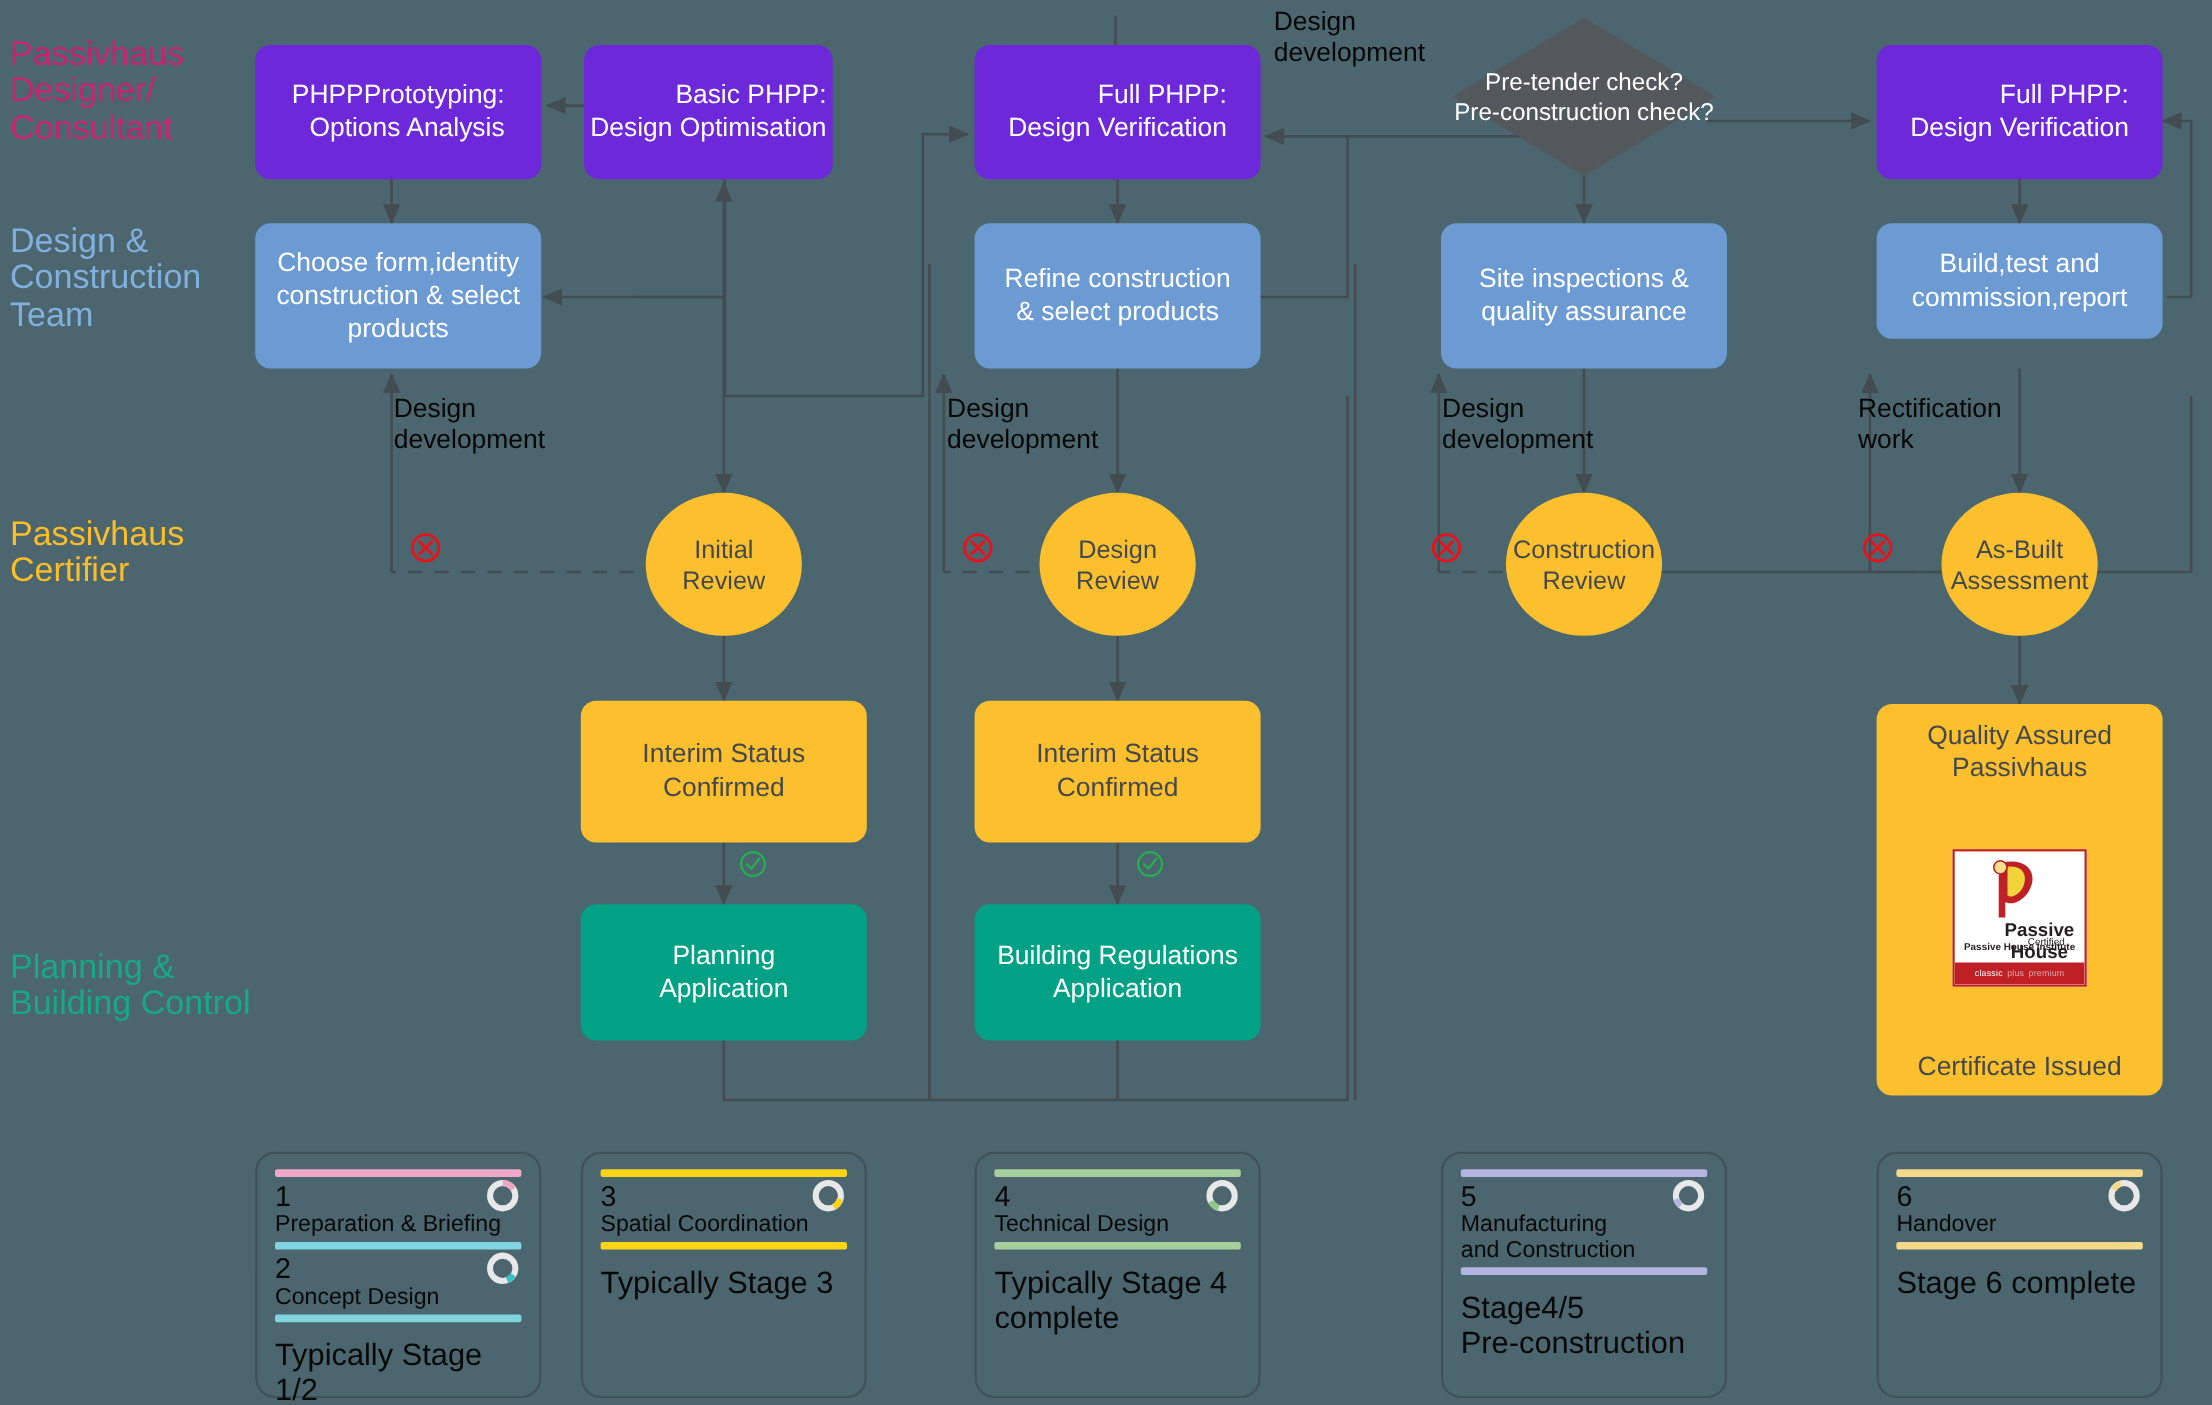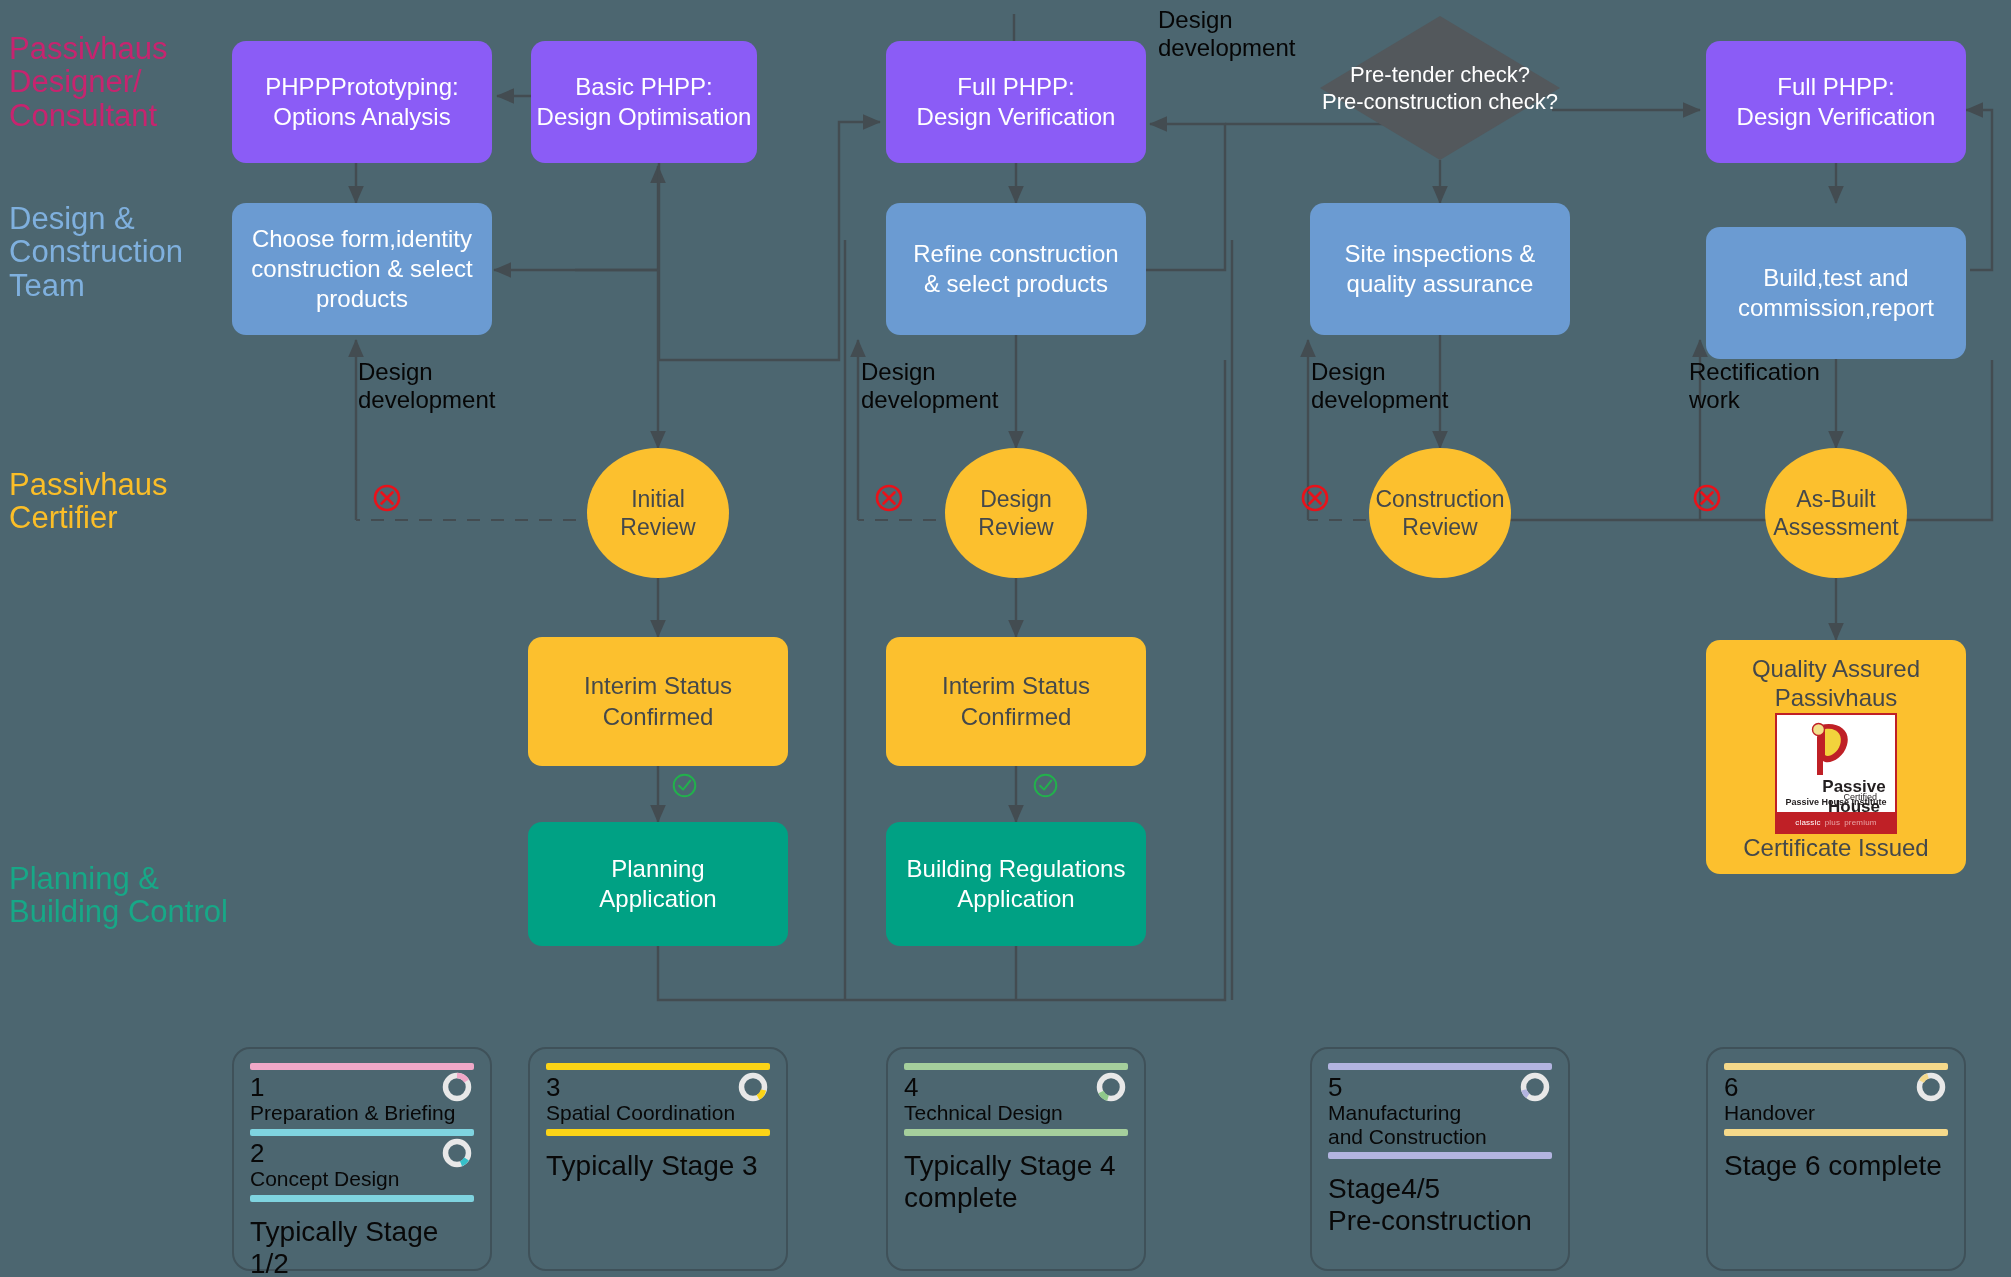--- a/index.html
+++ b/index.html
@@ -13,21 +13,21 @@
   .lane.magenta{color:#c7246f;}
   .lane.blue{color:#7fb0de;}
   .lane.amber{color:#fbbe28;}
   .lane.teal{color:#17a887;}
 
   
   .node{position:absolute;display:flex;align-items:center;justify-content:center;
         text-align:center;box-sizing:border-box;}
   .box{border-radius:14px;}
   .box .lbl{font-size:24px;line-height:1.26;white-space:pre-line;}
-  .magenta-box{background:#8b5cf6;color:#ffffff;}
+  .magenta-box{background:#6d28d9;color:#ffffff;text-align:right;}
   .blue-box{background:#6b9bd2;color:#ffffff;}
   .amber-box{background:#fcc02e;color:#44484b;}
   .teal-box{background:#00a184;color:#ffffff;}
   .circle{background:#fcc02e;color:#44484b;border-radius:50%;}
   .circle .lbl{font-size:23px;line-height:1.22;white-space:pre-line;}
 
   .diamond{position:absolute;}
   .diamond .dlabel{position:absolute;inset:0;display:flex;align-items:center;
       justify-content:center;color:#fff;font-size:22px;line-height:1.25;
       white-space:pre-line;text-align:center;}
@@ -196,21 +196,21 @@
   <div class="node box blue-box" style="left:1310px;top:203px;width:260px;height:132px;">
     <span class="lbl">Site inspections &amp;
 quality assurance</span>
   </div>
 
   <div class="node box blue-box" style="left:886px;top:203px;width:260px;height:132px;">
     <span class="lbl">Refine construction
 &amp; select products</span>
   </div>
 
-  <div class="node box blue-box" style="left:1706px;top:203px;width:260px;height:132px;margin-top:24px;">
+  <div class="node box blue-box" style="left:1706px;top:203px;width:260px;height:105px;">
     <span class="lbl">Build,test  and
 commission,report</span>
   </div>
 
   <div class="cap" style="left:1158px;top:6px;">Design
 development</div>
   <div class="cap" style="left:358px;top:358px;">Design
 development</div>
   <div class="cap" style="left:861px;top:358px;">Design
 development</div>
@@ -285,21 +285,21 @@
 
   <div class="node box teal-box" style="left:528px;top:822px;width:260px;height:124px;">
     <span class="lbl">Planning
 Application</span>
   </div>
   <div class="node box teal-box" style="left:886px;top:822px;width:260px;height:124px;">
     <span class="lbl">Building Regulations
 Application</span>
   </div>
 
-  <div class="cert-wrap amber-box box" style="left:1706px;top:640px;width:260px;height:234px;">
+  <div class="cert-wrap amber-box box" style="left:1706px;top:640px;width:260px;height:356px;">
     <div class="cert-ttl">Quality Assured
 Passivhaus</div>
     <div class="cert-logo">
       <svg width="118" height="62" viewBox="0 0 118 62" style="position:absolute;left:0;top:2px;">
         <path d="M44,8 C62,4 74,14 70,28 C66,42 52,48 46,44 L46,58 L40,58 L40,20 Z" fill="#bf2026"></path>
         <path d="M48,12 C61,10 66,19 63,28 C60,37 51,41 48,38 Z" fill="#f2d33c"></path>
         <circle cx="41.5" cy="12.5" r="6" fill="#f3e08a" stroke="#bf2026" stroke-width="1.4"></circle>
       </svg>
       <div class="cert-word">Certified</div>
       <div class="ph1">Passive House</div>

